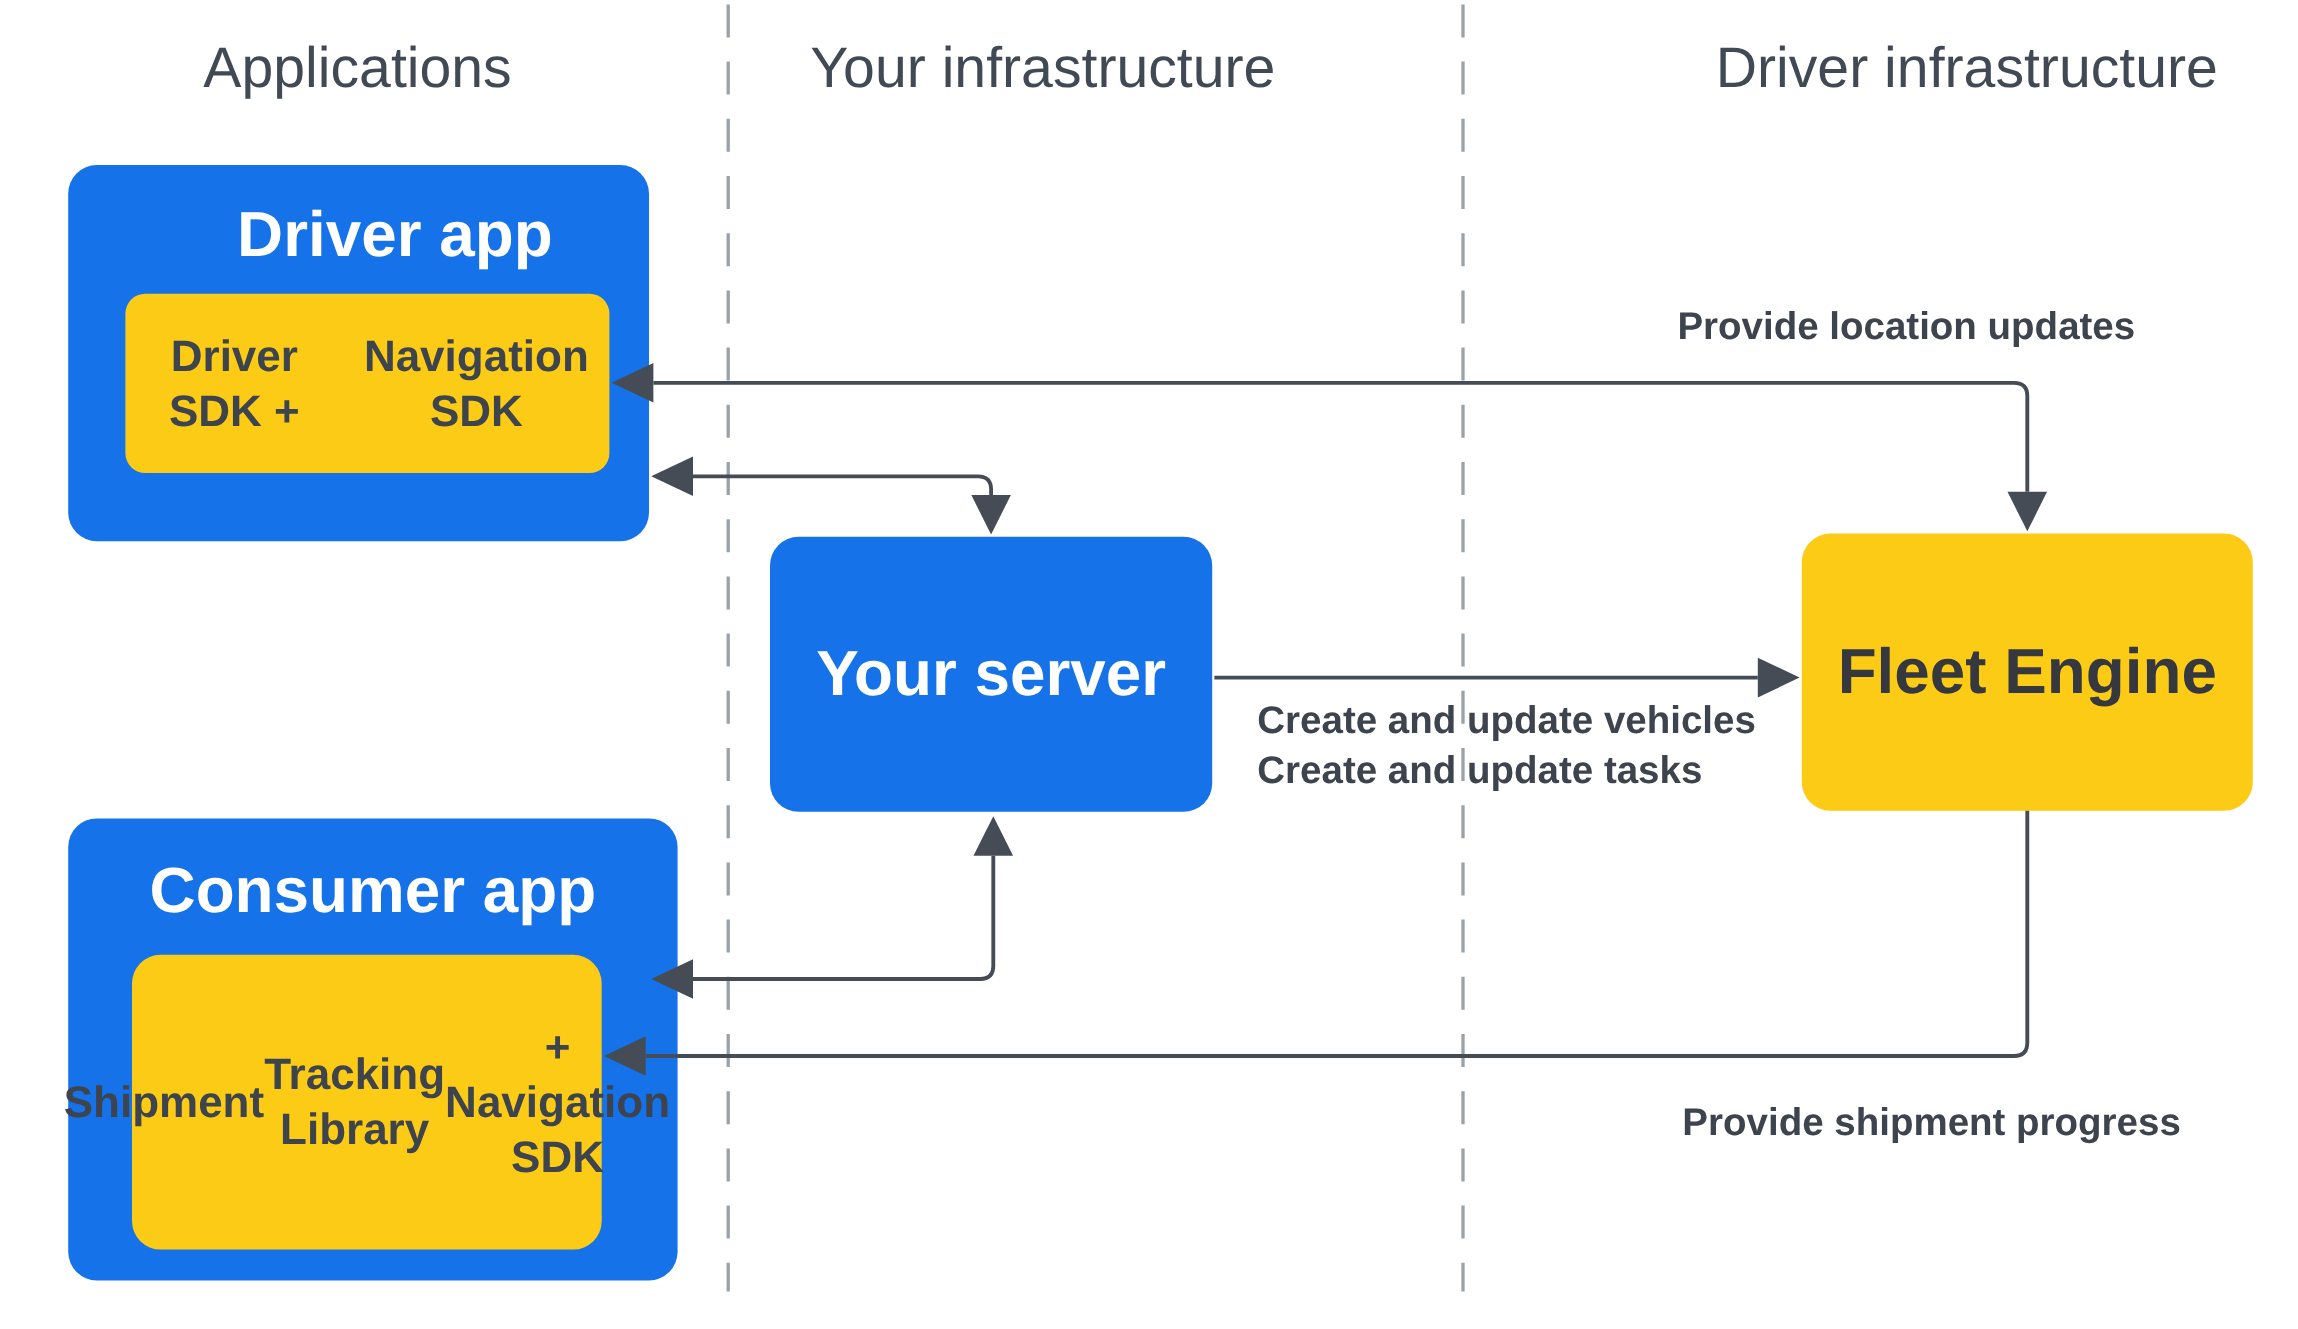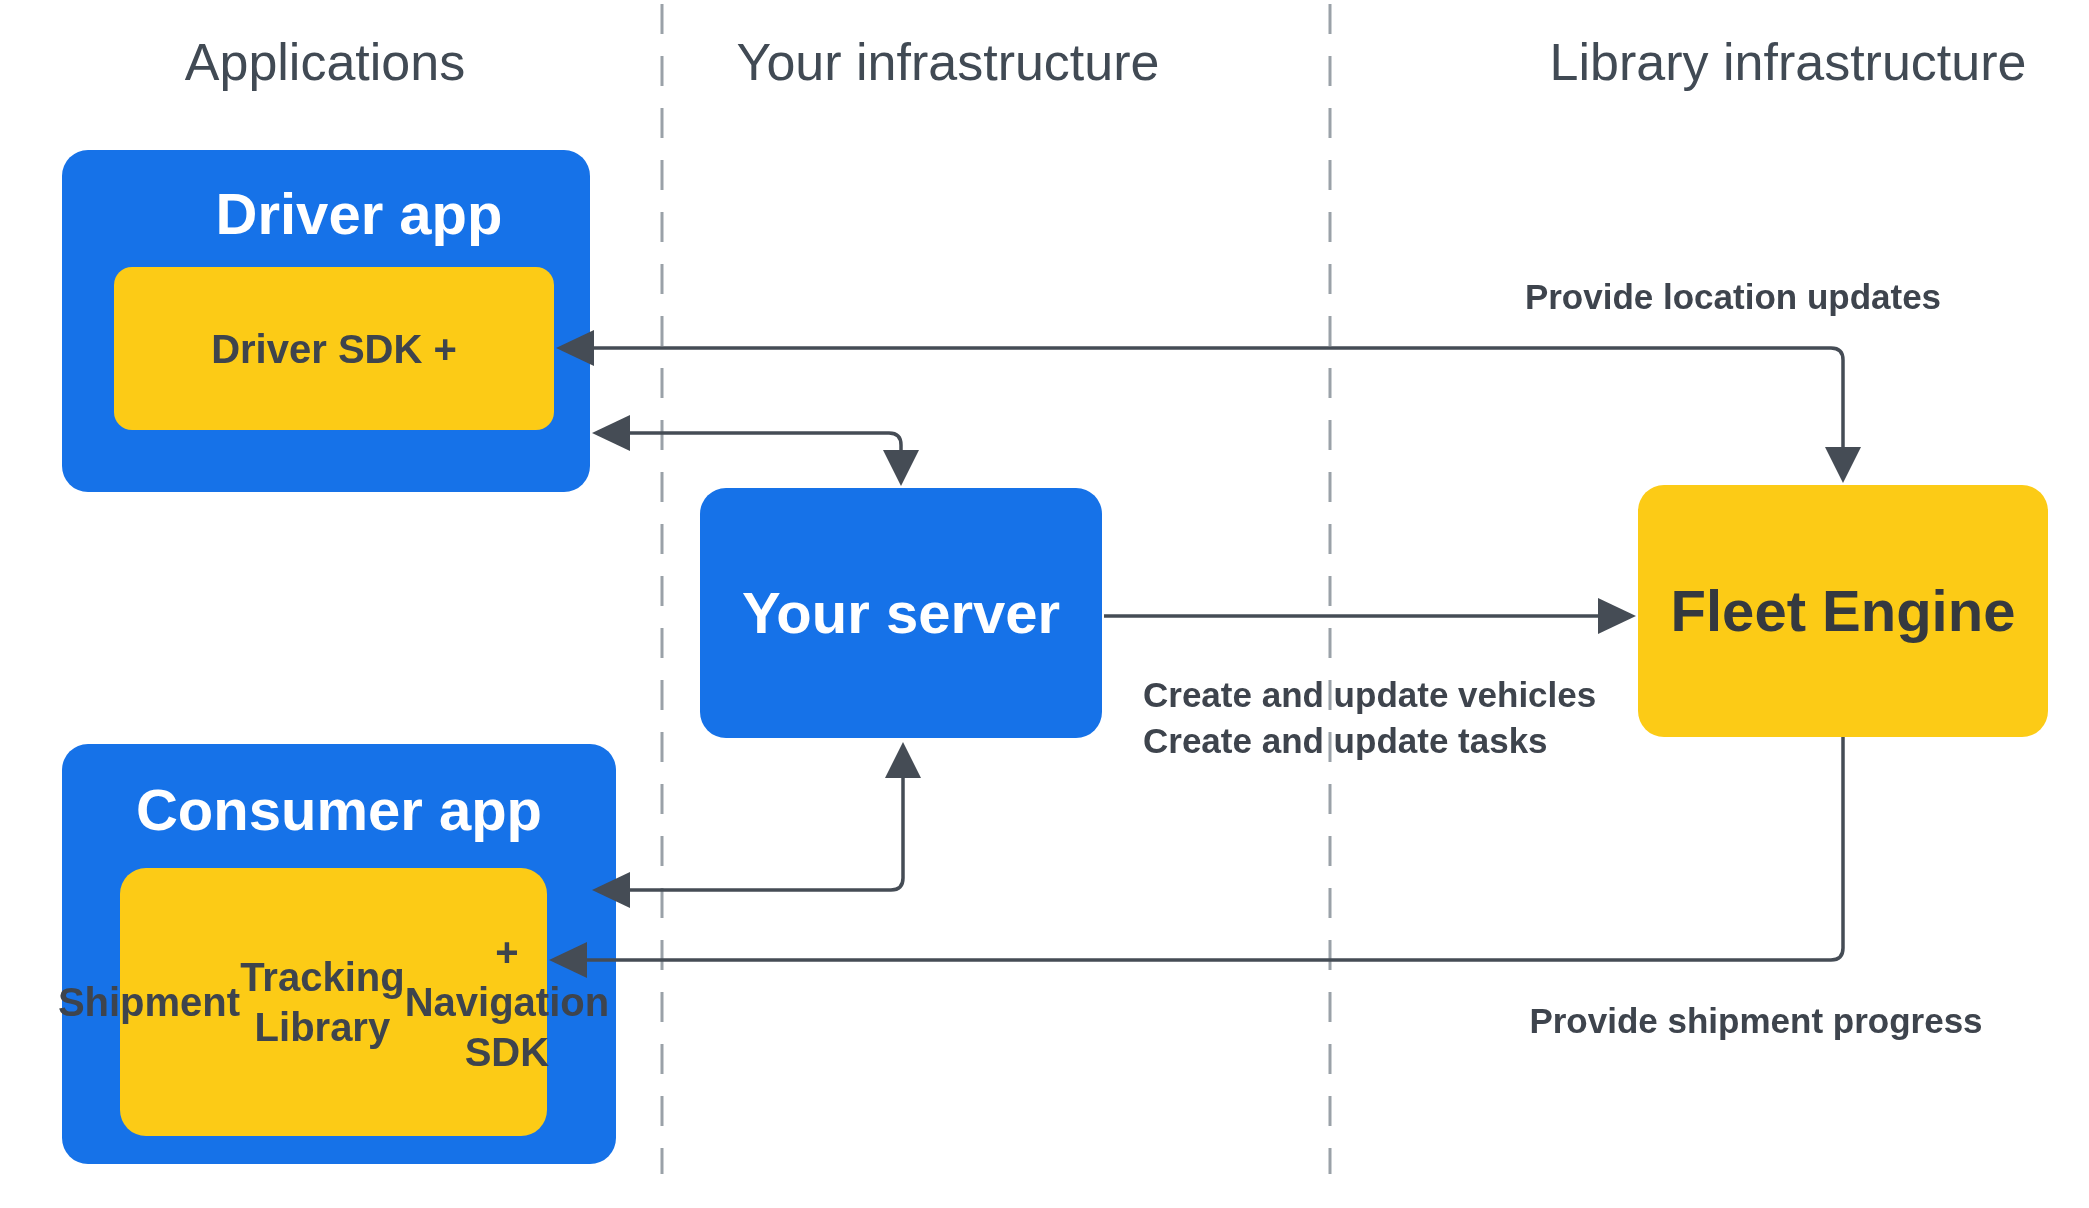--- a/index.html
+++ b/index.html
@@ -42,26 +42,27 @@
 
 <div class="canvas">
 
   <svg class="layer back" width="2089" height="1208" viewBox="0 0 2089 1208">
     <line class="dash" x1="662" y1="4" x2="662" y2="1174"></line>
     <line class="dash" x1="1330" y1="4" x2="1330" y2="1174"></line>
   </svg>
 
   <div class="hdr" style="left:698px;top:32px;width:500px;">Your infrastructure</div>
   <div class="hdr" style="left:75px;top:32px;width:500px;">Applications</div>
-  <div class="hdr" style="left:1488px;top:32px;width:600px;">Library infrastructure</div>
+  <div class="hdr" style="left:1488px;top:32px;width:600px;">Driver infrastructure</div>
 
   <div class="box" style="left:62px;top:150px;width:528px;height:342px;">
     <div class="title" style="position:absolute;left:0;top:32px;width:100%;padding-left:33px;">Driver app</div>
     <div class="sub" style="left:52px;top:117px;width:440px;height:163px;">
       <span>Driver SDK +</span>
+      <span>Navigation SDK</span>
     </div>
   </div>
 
   <div class="box" style="left:62px;top:744px;width:554px;height:420px;">
     <div class="title" style="position:absolute;left:0;top:34px;width:100%;">Consumer app</div>
     <div class="sub" style="left:58px;top:124px;width:427px;height:268px;border-radius:26px;">
       <span>Shipment</span>
       <span>Tracking Library</span>
       <span>+ Navigation SDK</span>
     </div>
@@ -70,21 +71,21 @@
   <div class="box centerbox" style="left:700px;top:488px;width:402px;height:250px;">
     <div class="title">Your server</div>
   </div>
 
   <div class="box centerbox yellowbox" style="left:1638px;top:485px;width:410px;height:252px;">
     <div class="title">Fleet Engine</div>
   </div>
 
   <div class="albl centered" style="left:1450px;top:274px;width:566px;">Provide location updates</div>
   <div class="albl" style="left:1143px;top:632px;">
-    <span style="display:block;margin-top:40px;">Create and update vehicles</span>
+    <span style="display:block;">Create and update vehicles</span>
     <span style="display:block;">Create and update tasks</span>
   </div>
   <div class="albl centered" style="left:1456px;top:998px;width:600px;">Provide shipment progress</div>
 
   <svg class="layer front" width="2089" height="1208" viewBox="0 0 2089 1208">
 
     <g class="arrow">
       <path d="M 594 348 H 1831 Q 1843 348 1843 360 V 447"></path>
       <polygon points="556,348 594,330 594,366"></polygon>
       <polygon points="1843,483 1825,447 1861,447"></polygon>

